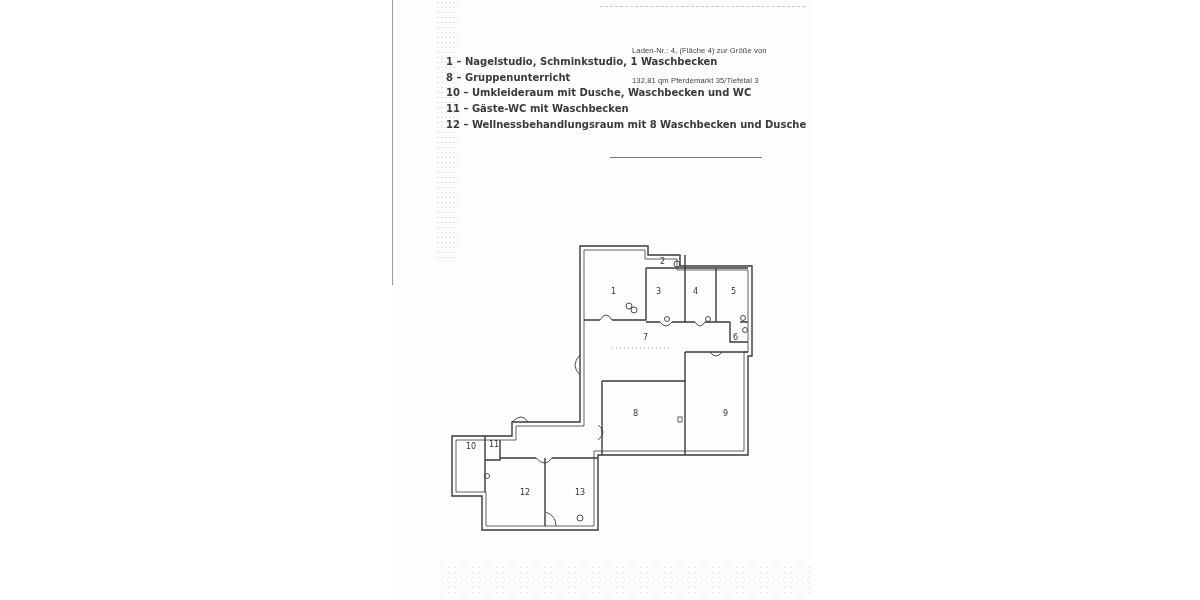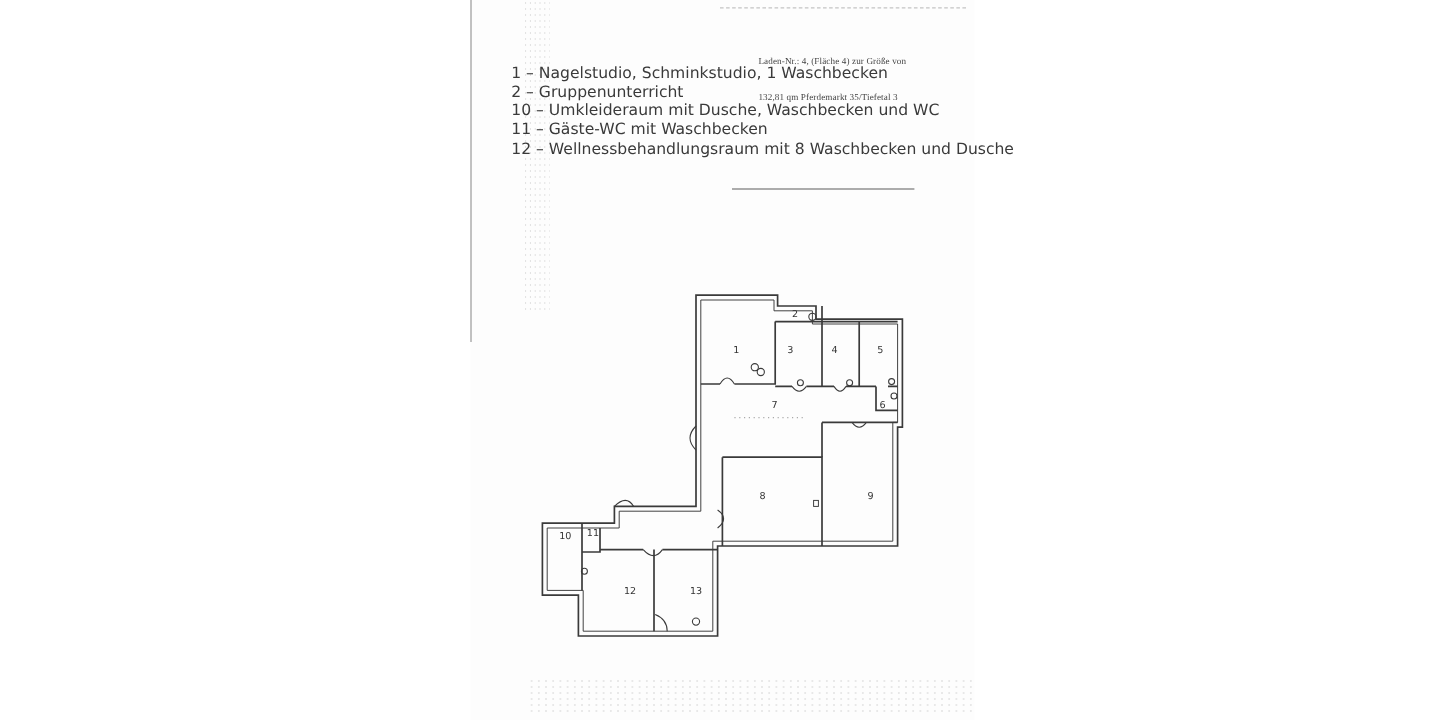--- a/index.html
+++ b/index.html
@@ -6,22 +6,22 @@
   body { width:1200px; height:600px; background:#ffffff; position:relative; overflow:hidden; font-family:"DejaVu Sans", sans-serif; }
   .page { position:absolute; left:392px; top:0; width:420px; height:600px; background:#fdfdfd; }
   .page-edge { position:absolute; left:392px; top:0; width:1px; height:285px; background:#9a9a9a; }
   .noise { position:absolute; left:436px; top:0; width:22px; height:260px;
     background-image: radial-gradient(#c8c8c8 0.6px, transparent 0.8px);
     background-size:4px 5px; opacity:.55; }
   .noise-bottom { position:absolute; left:440px; top:565px; width:370px; height:30px;
     background-image: radial-gradient(#cfcfcf 0.6px, transparent 0.9px);
     background-size:6px 5px; opacity:.5; }
   .topline { position:absolute; left:600px; top:6px; width:205px; height:1px; border-top:1px dashed #c4c4c4; }
-  .header { position:absolute; left:632px; top:26px; font-family:Liberation Serif, serif; font-size:7.6px; line-height:10px; color:#444; white-space:pre; letter-spacing:.1px; }
-  .legend { position:absolute; left:426px; top:56px; font-family:"DejaVu Sans", sans-serif; font-size:13px; color:#3a3a3a; }
+  .header { position:absolute; left:632px; top:26px; font-family:Liberation Sans, sans-serif; font-size:7.6px; line-height:10px; color:#444; white-space:pre; letter-spacing:.1px; }
+  .legend { position:absolute; left:446px; top:56px; font-family:"DejaVu Sans", sans-serif; font-size:10px; color:#3a3a3a;font-weight:bold; }
   .legend div { height:15.7px; line-height:12px; white-space:nowrap; }
   .sep { position:absolute; left:610px; top:157px; width:152px; height:1px; background:#777; }
   svg.plan { position:absolute; left:0; top:0; }
   .rl { font-family:"DejaVu Sans", sans-serif; font-size:8px; fill:#333; }
 </style>
 </head>
 <body>
 
 <div class="page"></div>
 <div class="page-edge"></div>
@@ -29,21 +29,21 @@
 <div class="noise-bottom"></div>
 <div class="topline"></div>
 
 <div class="header">
   <div>Laden-Nr.: 4, (Fläche 4) zur Größe von</div>
   <div>132,81 qm Pferdemarkt 35/Tiefetal 3</div>
 </div>
 
 <div class="legend">
   <div>1 – Nagelstudio, Schminkstudio, 1 Waschbecken</div>
-  <div>2 – Gruppenunterricht</div>
+  <div>8 – Gruppenunterricht</div>
   <div>10 – Umkleideraum mit Dusche, Waschbecken und WC</div>
   <div>11 – Gäste-WC mit Waschbecken</div>
   <div>12 – Wellnessbehandlungsraum mit 8 Waschbecken und Dusche</div>
 </div>
 <div class="sep"></div>
 
 <svg class="plan" width="1200" height="600">
   <g fill="none" stroke="#3a3a3a" stroke-width="1.4">
 
     <path d="M580 246 L648 246 L648 255 L680 255 L680 266 L752 266 L752 356 L748 356 L748 455 L598 455 L598 530 L482 530 L482 496 L452 496 L452 436 L512 436 L512 422 L580 422 Z"></path>

